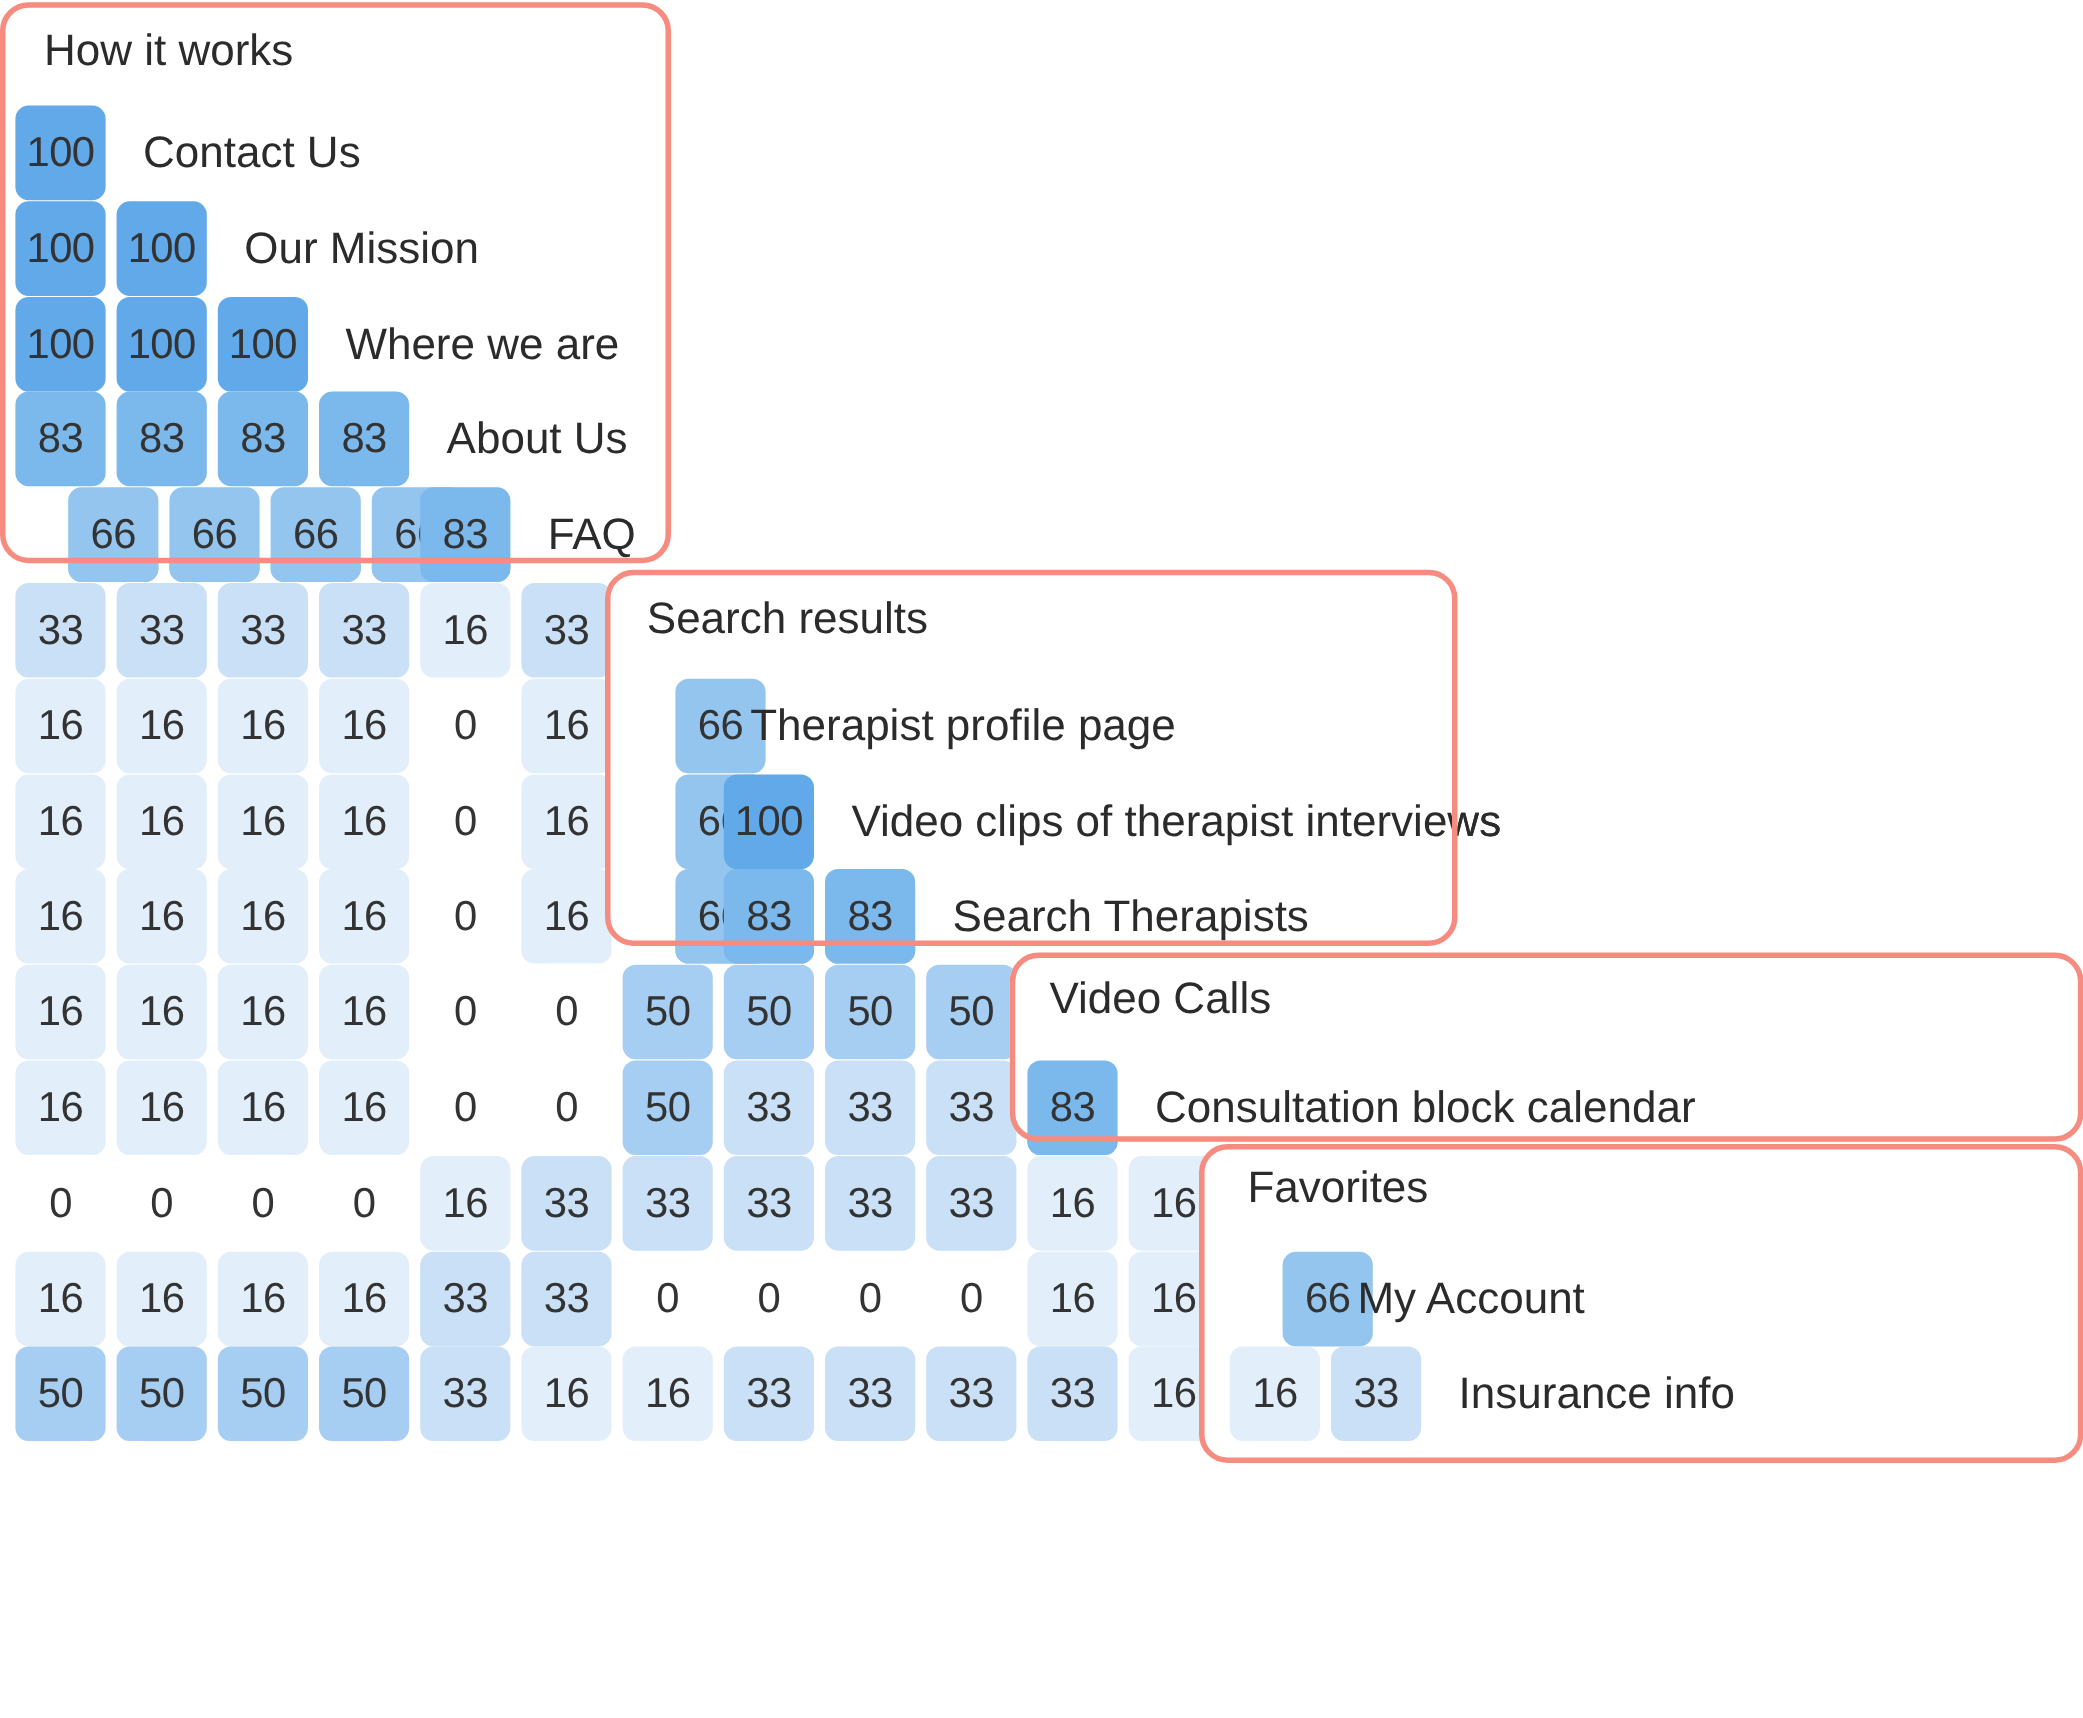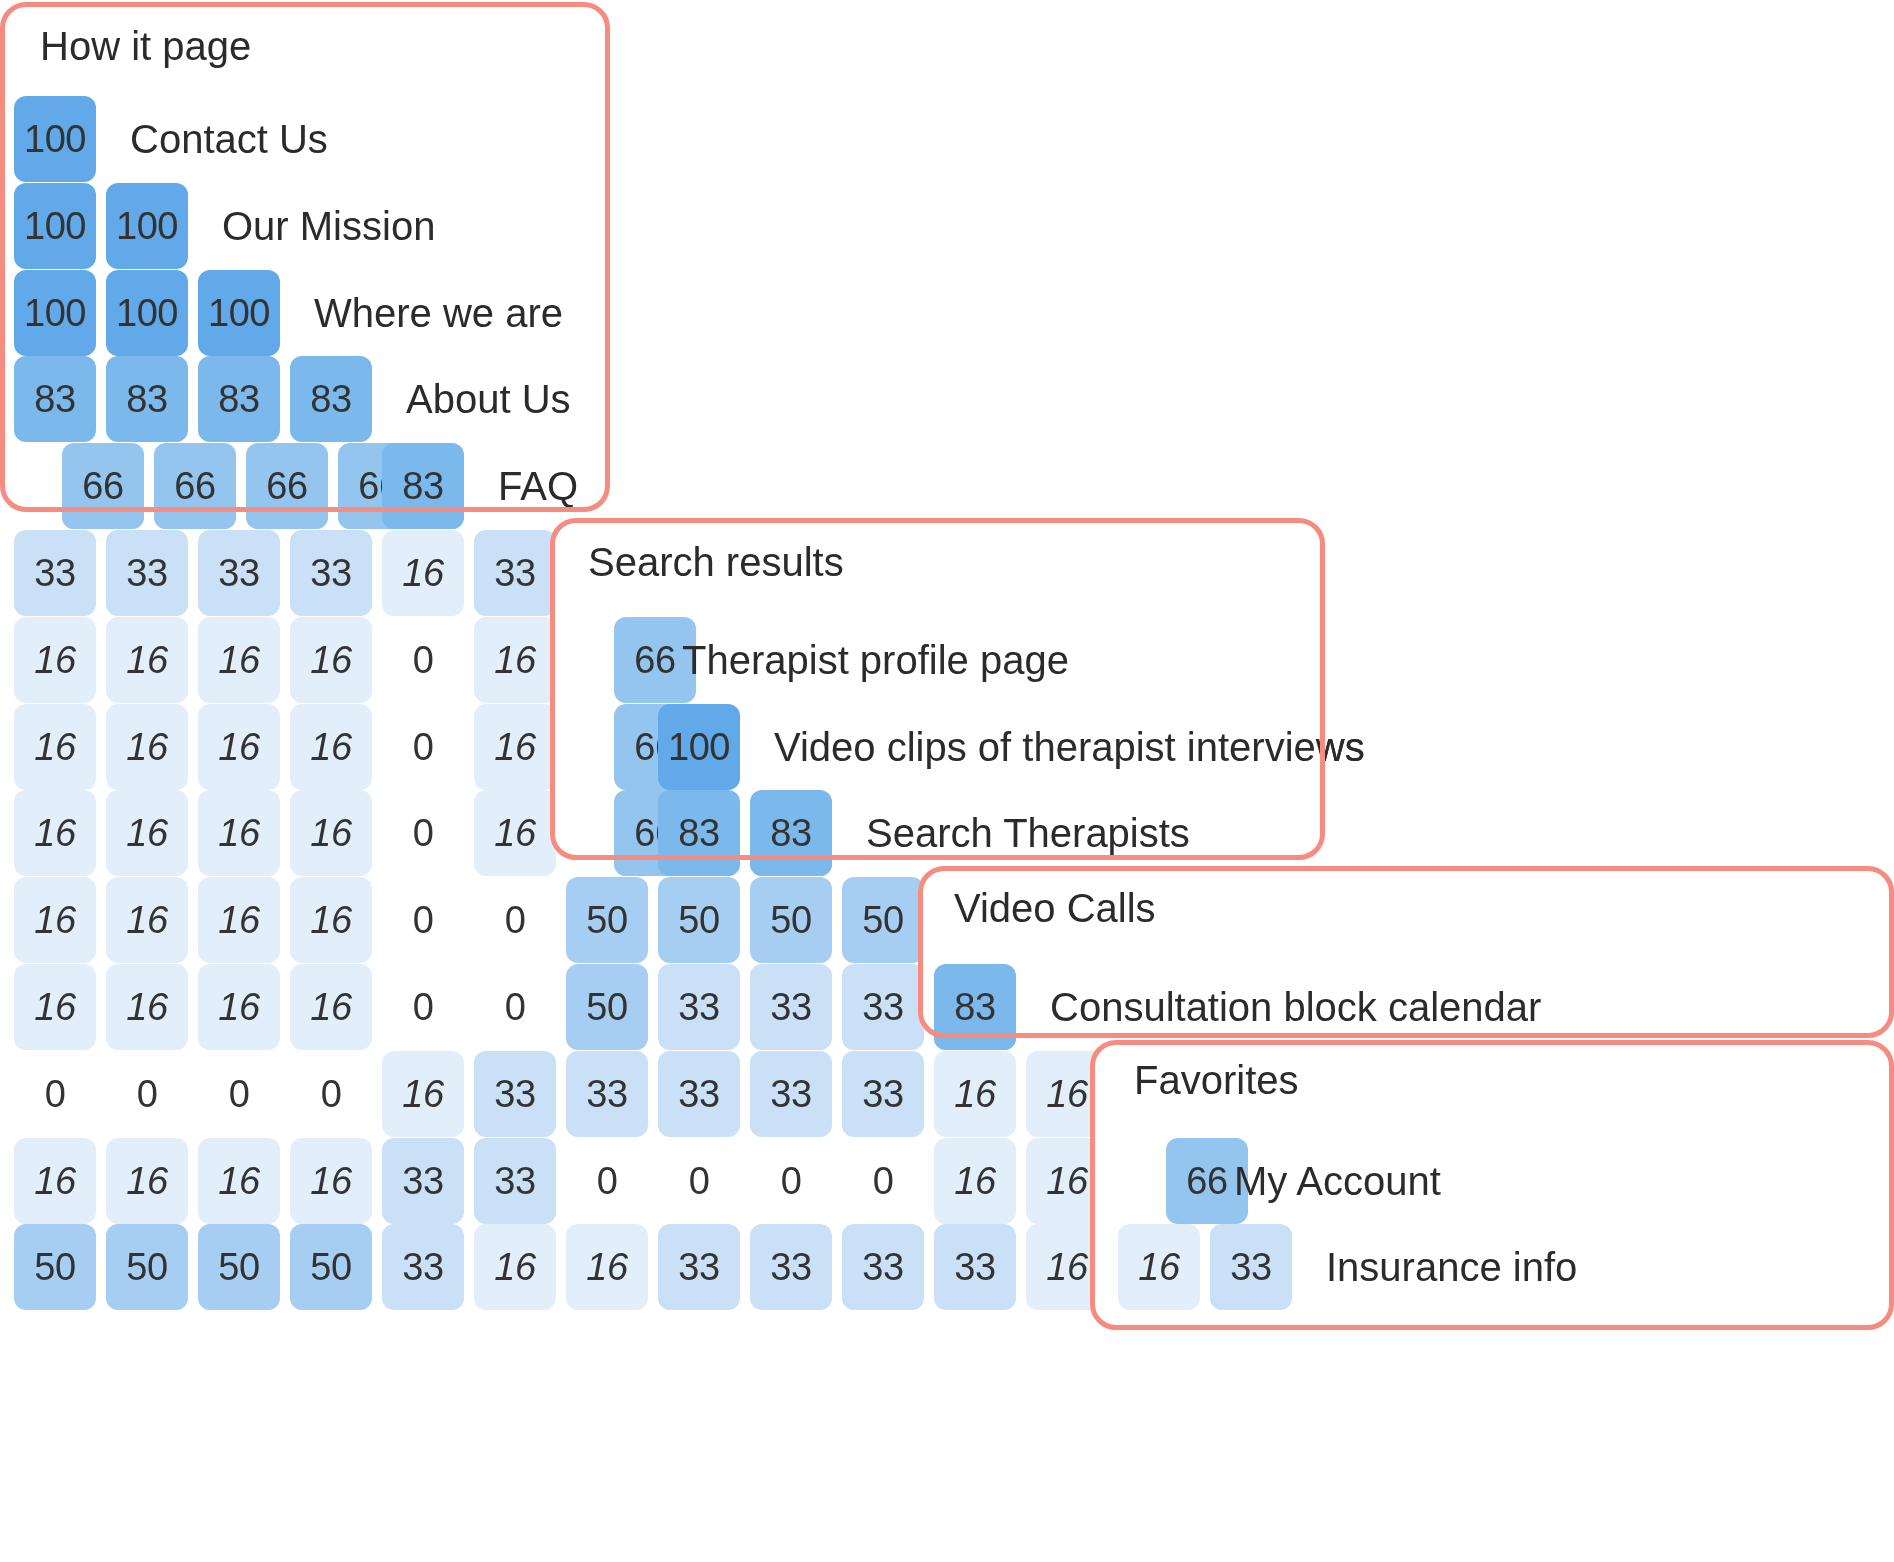--- a/index.html
+++ b/index.html
@@ -33,21 +33,21 @@
     width: 82px;
     height: 86px;
     border-radius: 12px;
     color: #333333;
     font-size: 38px;
     line-height: 86px;
     text-align: center;
     letter-spacing: -0.5px;
   }
   .cell.v0   { background: transparent; }
-  .cell.v16  { background: #e2effb; font-style: italic; }
+  .cell.v16  { background: #e2effb; }
   .cell.v33  { background: #c9e0f6; }
   .cell.v50  { background: #a6cef2; }
   .cell.v66  { background: #93c5ef; margin-left: 48px; }
   .cell.v83  { background: #7bb8ec; }
   .cell.v100 { background: #61a9e8; }
 
   .rlabel {
     position: absolute;
     height: 86px;
     line-height: 86px;
@@ -269,21 +269,21 @@
       <div class="cell v83" style="left: 750px; top: 790.4px;">83</div>
       <div class="rlabel" style="left: 866px; top: 790.4px;">Search Therapists</div>
       <div class="cell v83" style="left: 934px; top: 964px;">83</div>
       <div class="rlabel" style="left: 1050px; top: 964px;">Consultation block calendar</div>
       <div class="cell v66" style="left: 1118px; top: 1137.6px;">66</div>
       <div class="rlabel" style="left: 1234px; top: 1137.6px;">My Account</div>
       <div class="cell v16" style="left: 1118px; top: 1224.4px;">16</div>
       <div class="cell v33" style="left: 1210px; top: 1224.4px;">33</div>
       <div class="rlabel" style="left: 1326px; top: 1224.4px;">Insurance info</div>
       <div class="cluster" style="left: 0px; top: 2px; width: 610px; height: 510px;"></div>
-      <div class="cluster-title" style="left: 40px; top: 26px;">How it page</div>
+      <div class="cluster-title" style="left: 40px; top: 26px;">How it works</div>
       <div class="cluster" style="left: 550px; top: 518px; width: 775px; height: 342px;"></div>
       <div class="cluster-title" style="left: 588px; top: 542px;">Search results</div>
       <div class="cluster" style="left: 918px; top: 866px; width: 976px; height: 172px;"></div>
       <div class="cluster-title" style="left: 954px; top: 888px;">Video Calls</div>
       <div class="cluster" style="left: 1090px; top: 1040px; width: 804px; height: 290px;"></div>
       <div class="cluster-title" style="left: 1134px; top: 1060px;">Favorites</div>
     </div>
 
 </div>
 

